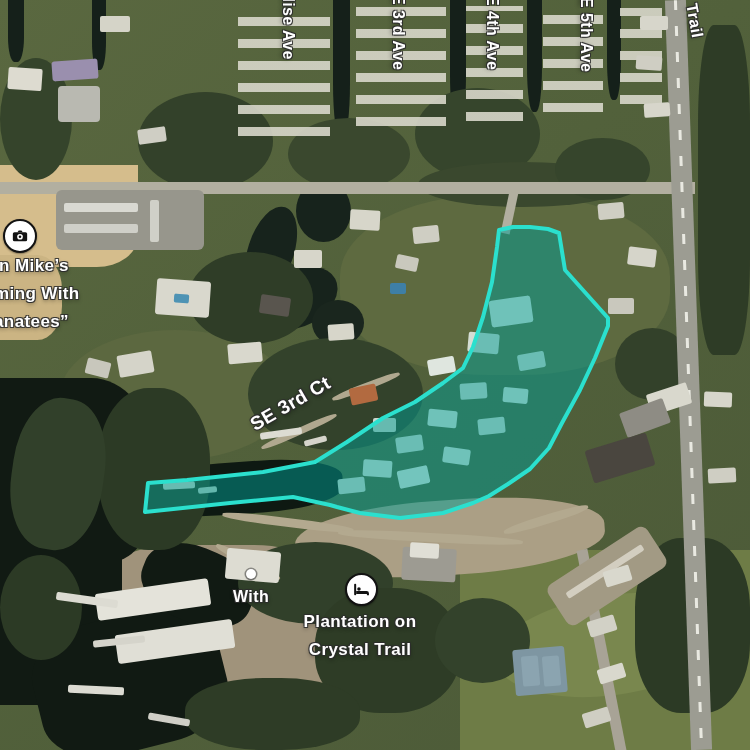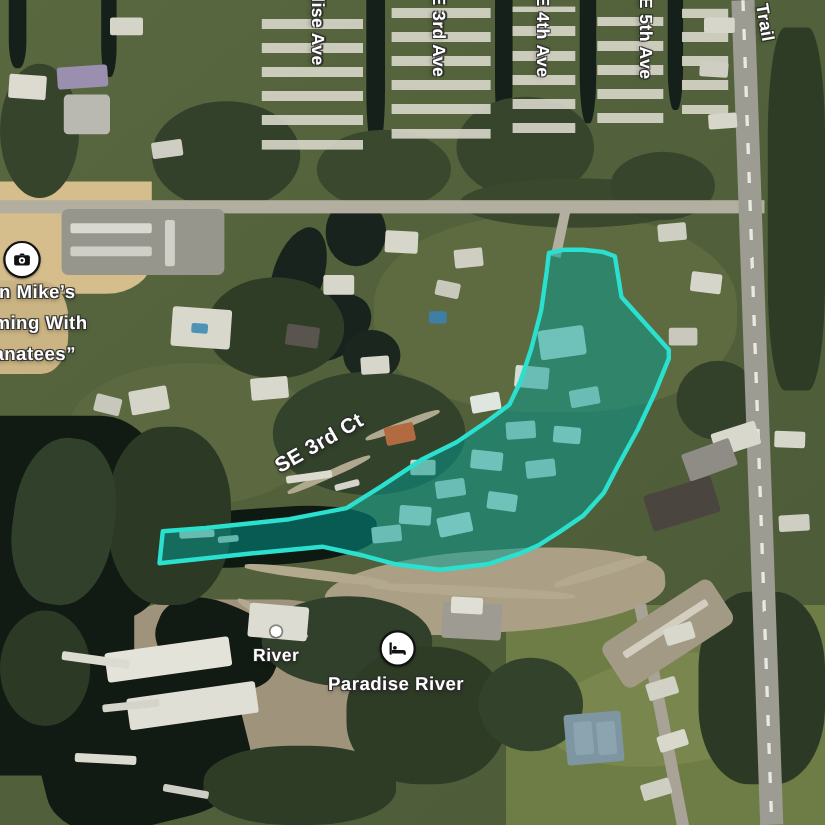--- a/index.html
+++ b/index.html
@@ -192,28 +192,29 @@
     </div>
     <div class="lbl poi-lines" style="left:-6px;top:252px">
       <span>in Mike’s</span>
       <span>ming With</span>
       <span>anatees”</span>
     </div>
   </div>
 
   <div>
     <div class="dot-marker" style="left:246px;top:569px"></div>
-    <div class="lbl poi-small" style="left:251px;top:588px;transform:translateX(-50%)">River</div>
+    <div class="lbl poi-small" style="left:251px;top:588px;transform:translateX(-50%)">With</div>
   </div>
 
   <div>
     <div class="poi-icon" style="left:345px;top:573px;width:29px;height:29px">
       <svg width="21" height="21" viewBox="0 0 24 24">
         <rect x="3.6" y="5.5" width="2.3" height="13" rx="1" fill="#121212"></rect>
         <circle cx="9.1" cy="11.4" r="2" fill="#121212"></circle>
         <path d="M5.9 13.6 h11.9 a2.7 2.7 0 0 1 2.7 2.7 v2.2 h-2.3 v-1.3 H5.9 Z" fill="#121212"></path>
       </svg>
     </div>
     <div class="lbl poi-lines centered" style="left:360px;top:608px;transform:translateX(-50%)">
-      <span>Paradise River</span>
+      <span>Plantation on</span>
+      <span>Crystal Trail</span>
     </div>
   </div>
 </div>
 
 </body></html>

